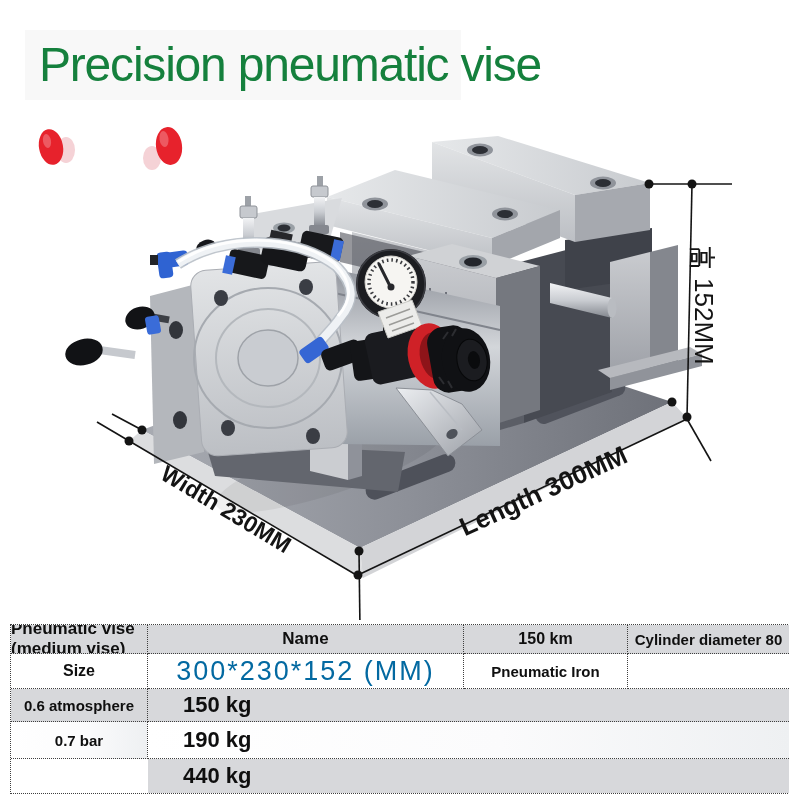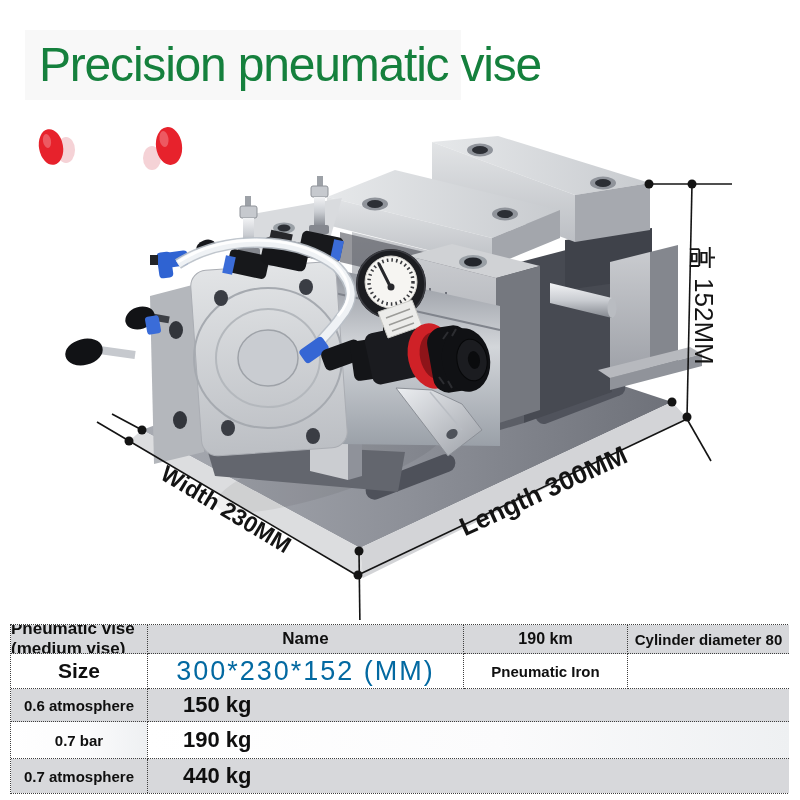--- a/index.html
+++ b/index.html
@@ -20,21 +20,21 @@
         border-right:1px dotted #3f3f3f;border-bottom:1px dotted #3f3f3f;overflow:hidden;}
   .cell.lastcol{border-right:none;}
   .cell.lastrow{border-bottom:none;}
   .cell.span3{grid-column:2 / -1;justify-content:flex-start;padding-left:35px;}
   .bg-gray{background:#d7d8db;}
   .bg-white{background:#ffffff;}
   .bg-fade{background:linear-gradient(90deg,#ffffff 0%,#fbfbfc 55%,#eef0f2 100%);}
   .f-head{font-weight:bold;font-size:17px;}
   .f-head-s{font-weight:bold;font-size:15px;}
   .f-km{font-weight:bold;font-size:16px;}
-  .f-size-label{font-weight:bold;font-size:21px;}
+  .f-size-label{font-weight:bold;font-size:16px;}
   .f-size-val{font-weight:400;font-size:27px;letter-spacing:2px;color:#0369a1;}
   .f-rowlabel{font-weight:bold;font-size:15px;}
   .f-val{font-weight:bold;font-size:22px;}
   svg text{font-family:"Liberation Sans",sans-serif;fill:#141414;}
 </style>
 </head>
 <body>
 
 <div class="stage">
 
@@ -275,31 +275,30 @@
         </g>
         <text x="32" y="8" font-size="26" stroke="none">152MM</text>
       </g>
     </g>
   </svg>
 
   <div class="spec-table">
 
     <div class="cell bg-gray f-head">Pneumatic vise (medium vise)</div>
     <div class="cell bg-gray f-head">Name</div>
-    <div class="cell bg-gray f-km">190 km</div>
+    <div class="cell bg-gray f-km">150 km</div>
     <div class="cell bg-gray f-head-s lastcol">Cylinder diameter 80</div>
 
     <div class="cell bg-white f-size-label">Size</div>
     <div class="cell bg-white f-size-val">300*230*152 (MM)</div>
     <div class="cell bg-white f-head-s">Pneumatic Iron</div>
     <div class="cell bg-white lastcol"></div>
 
     <div class="cell bg-gray f-rowlabel">0.6 atmosphere</div>
     <div class="cell bg-gray f-val span3 lastcol">150 kg</div>
 
     <div class="cell bg-fade f-rowlabel">0.7 bar</div>
     <div class="cell bg-fade f-val span3 lastcol">190 kg</div>
 
-    <div class="cell bg-gray f-rowlabel lastrow">0.7 atmosphere</div>
     <div class="cell bg-gray f-val span3 lastcol lastrow">440 kg</div>
   </div>
 
 </div>
 
 </body></html>

